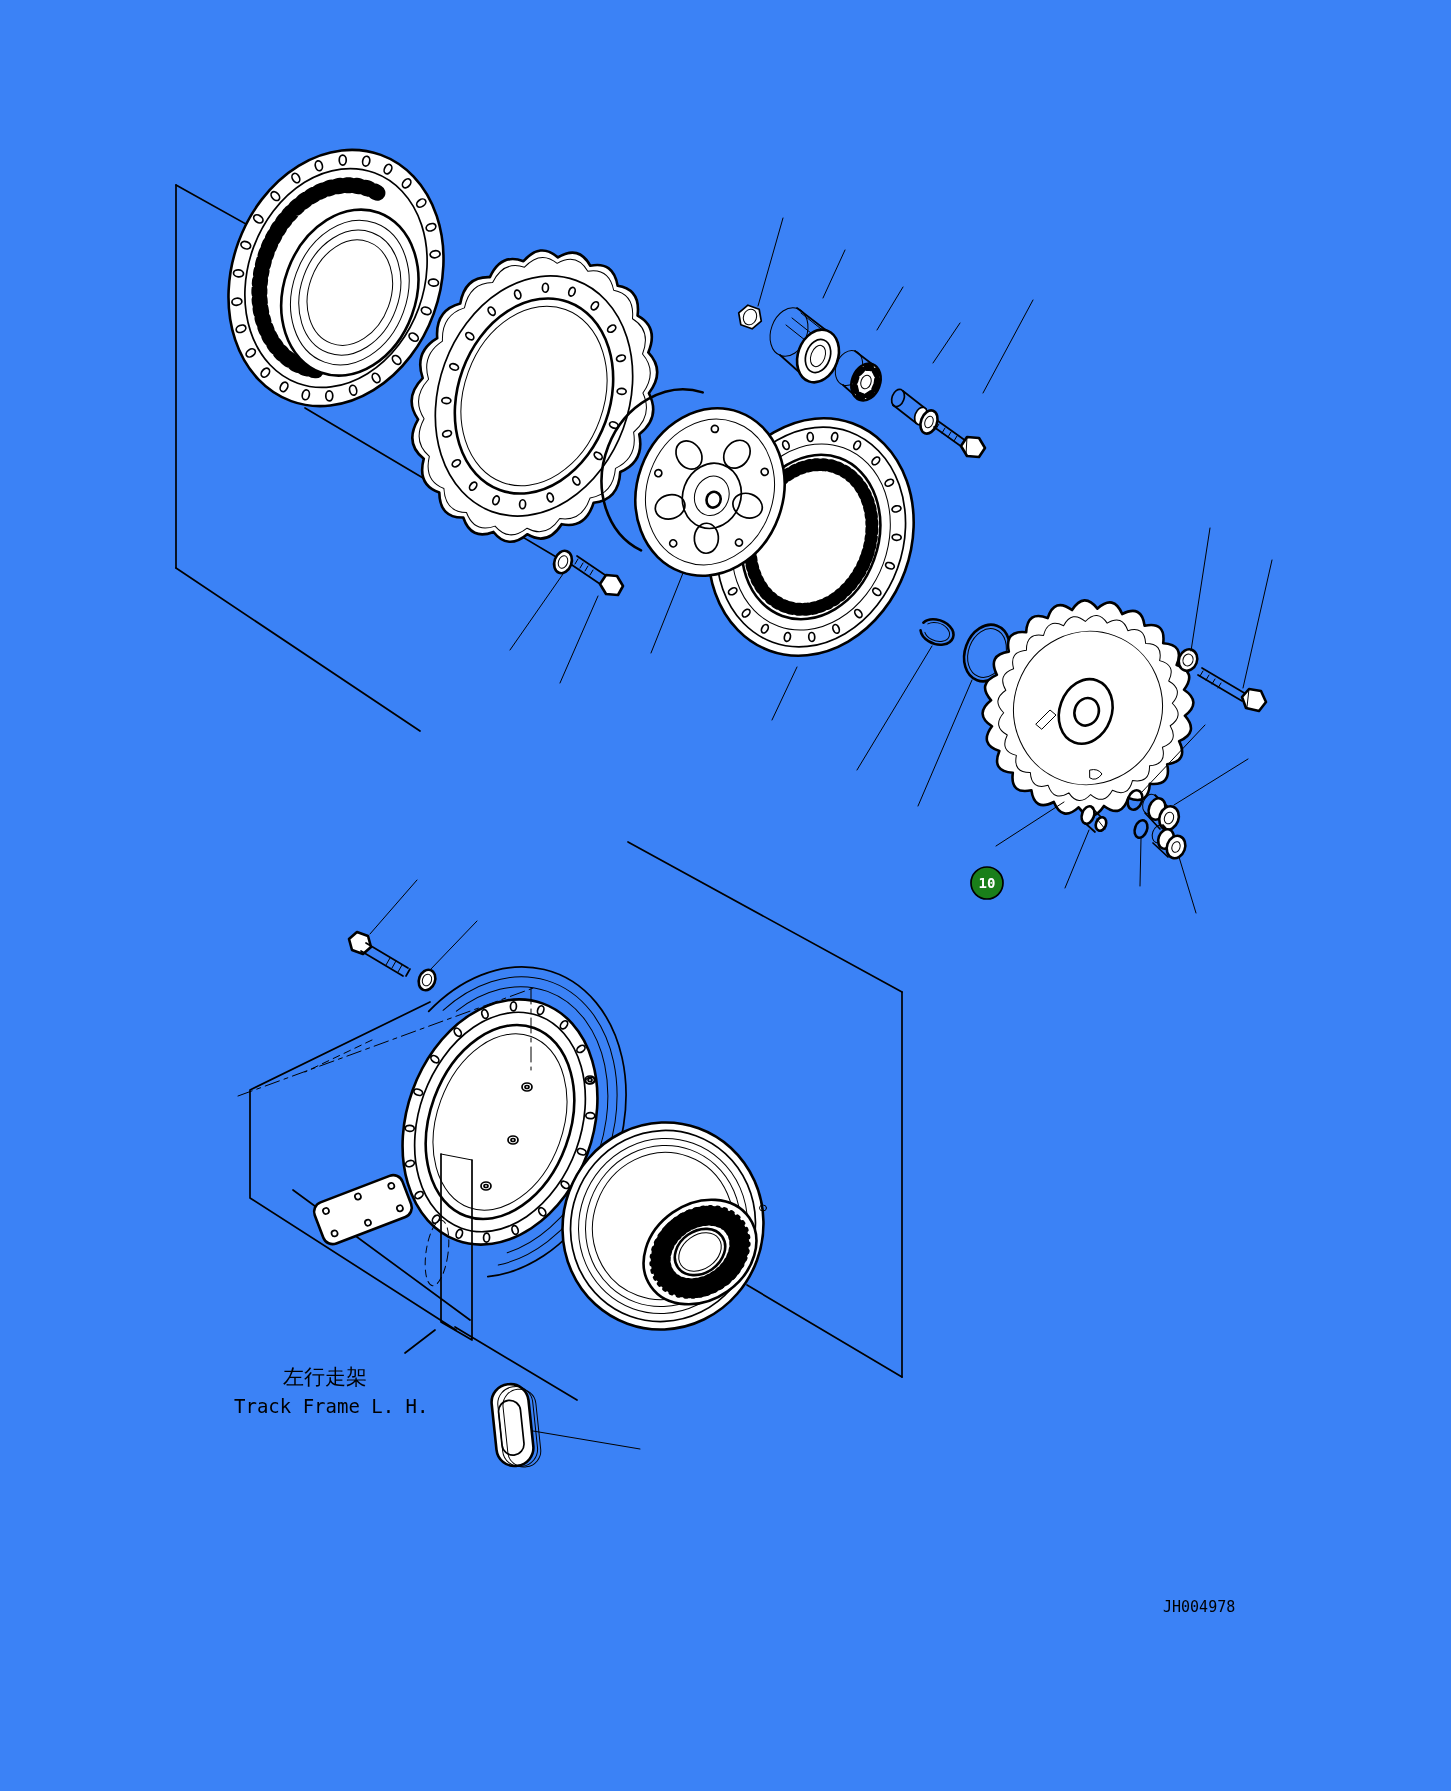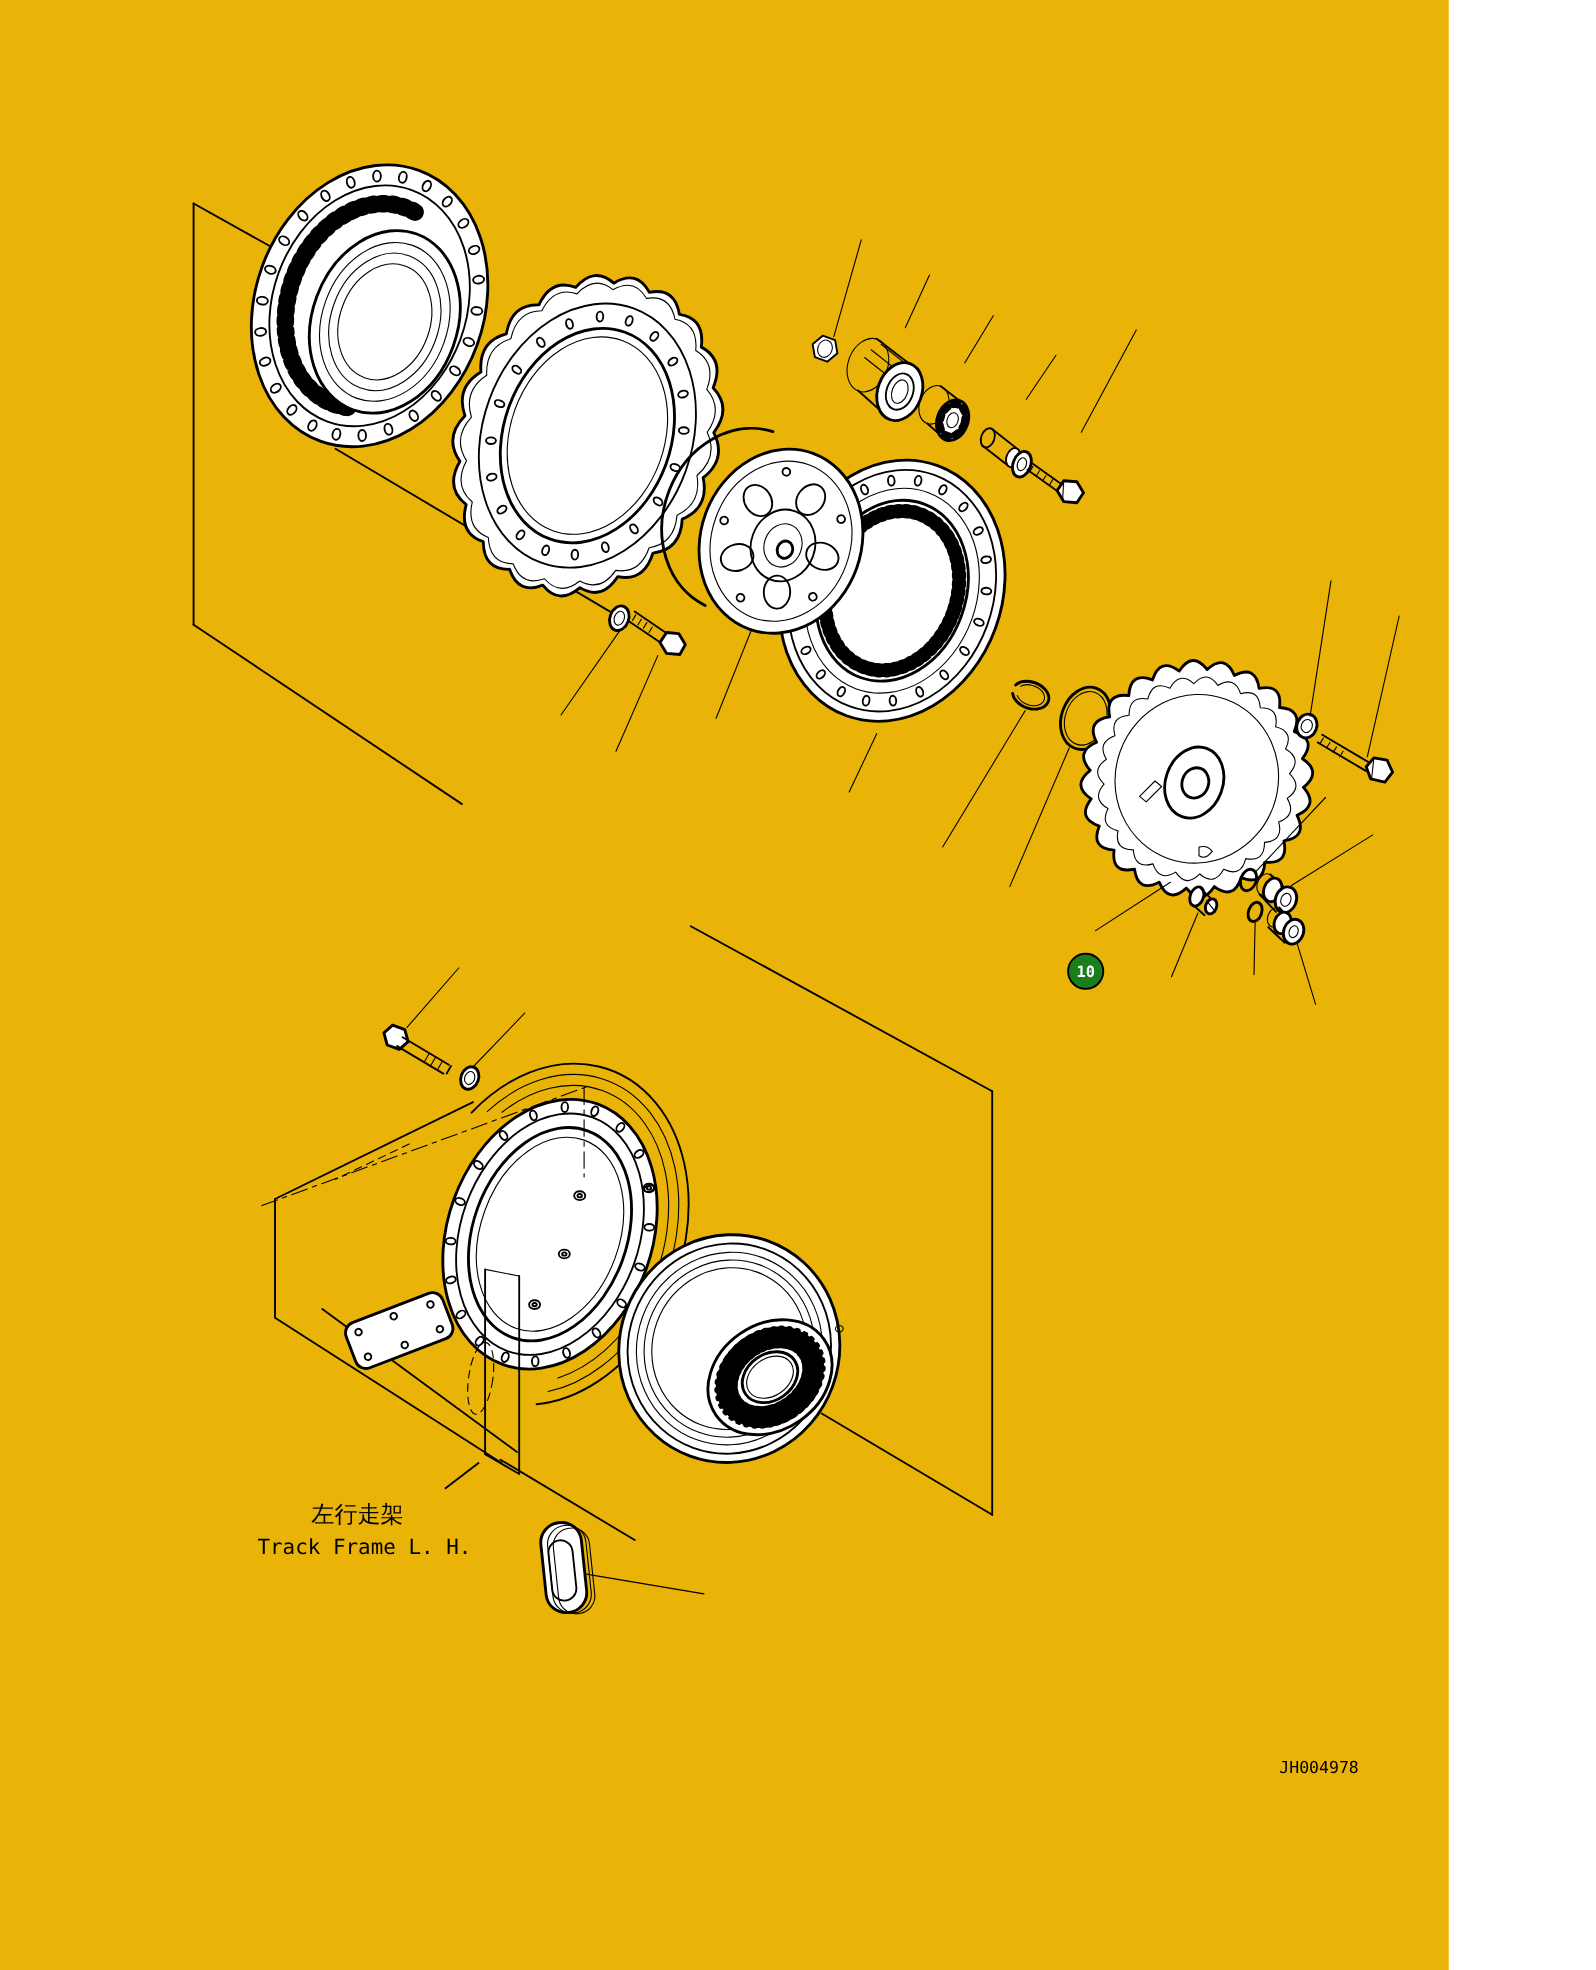--- a/index.html
+++ b/index.html
@@ -1,16 +1,16 @@
 <!DOCTYPE html>
 <html><head>
 <meta charset="utf-8">
 <style>
   html,body{margin:0;padding:0;background:#fff}
-  .page{position:relative;width:1317px;height:1791px;background:#eab308;overflow:hidden}
+  .page{position:relative;width:1451px;height:1791px;background:#3b82f6;overflow:hidden}
   svg{display:block}
   path,ellipse,circle,rect,polygon,line{fill:none;stroke:#000;stroke-width:1.7;stroke-linecap:round;stroke-linejoin:round}
   .thick{stroke-width:2.6}
   .hair{stroke-width:1}
   .wface{fill:#fff}
   .cdash{stroke-dasharray:15 5 4 5}
   .d6{stroke-dasharray:7 5}
   .spl{stroke-dasharray:3.5 6}
   .rol{stroke-dasharray:2.5 5}
   .tick{stroke-dasharray:1.5 6}

